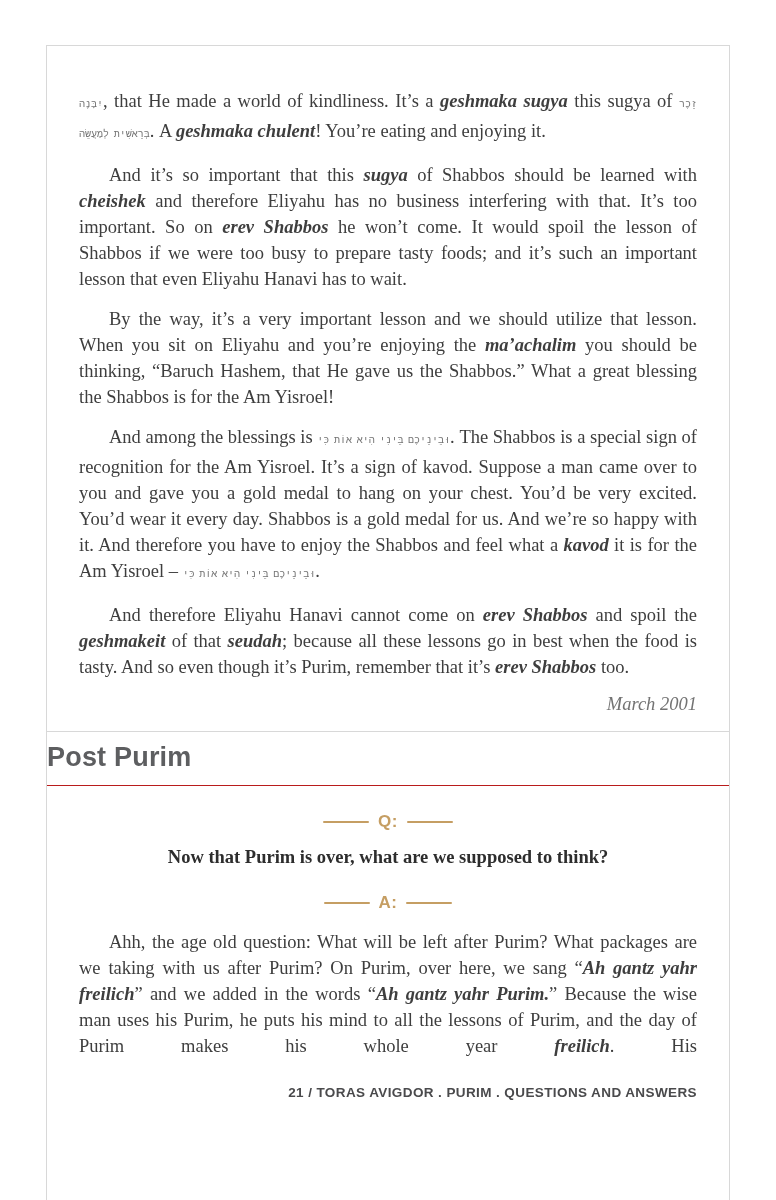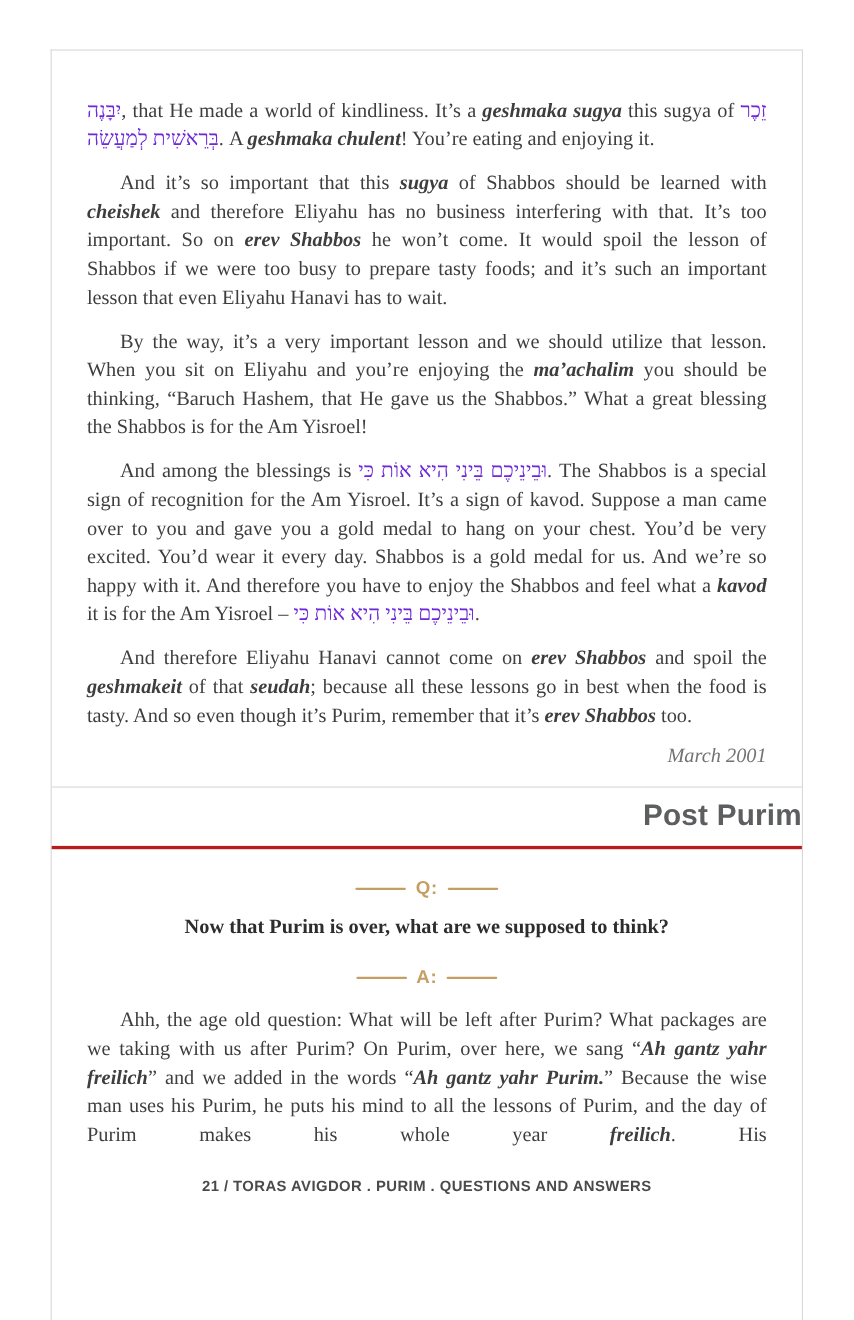--- a/index.html
+++ b/index.html
@@ -15,49 +15,49 @@
   }
   .sec-text { padding:42px 32px 16px 32px; border-bottom:1px solid #d8d8d8; }
   .para {
     font-size:18.5px; line-height:26px; color:#3e3e3e;
     text-align:justify; margin:0 0 14px 0;
   }
   .para.indent { text-indent:30px; }
   .para.cont { text-align-last:justify; }
   .it { font-style:italic;font-weight:bold; }
   .he {
-    font-family:Liberation Serif, serif;
-    font-size:19px; color:#6d28d9;
+    font-family:Liberation Mono, monospace;
+    font-size:10px; color:#737373;
     direction:ltr; unicode-bidi:isolate;
   }
   .dateline {
     text-align:right; font-style:italic; font-size:18.5px; color:#737373;
     margin:4px 0 0 0;
   }
-  .sec-header { border-bottom:3px solid #b91c1c; padding:10px 0 12px 0; text-align:right; }
+  .sec-header { border-bottom:1px solid #b91c1c; padding:10px 0 12px 0; text-align:left; }
   .sec-header .title {
     margin:0; font-family:"Liberation Sans", sans-serif; font-weight:700;
     font-size:27px; color:#5d5e60; letter-spacing:0.2px;
   }
   .sec-qa { padding:26px 32px 30px 32px; }
   .qa-marker { display:flex; align-items:center; justify-content:center; gap:9px; }
   .qa-marker .rule { width:46px; height:2px; border-radius:1px; }
   .qa-marker .label {
     font-family:"Liberation Sans", sans-serif; font-weight:700; font-size:17px;
     letter-spacing:0.5px;
   }
   .a-marker { margin-top:24px; }
   .question {
     text-align:center; font-weight:700; font-size:18.5px; color:#2d2d2d;
     margin:13px 0 0 0; line-height:24px;
   }
   .answer-wrap { margin-top:16px; }
   .answer-wrap .para:last-child { margin-bottom:0; }
   .footer {
-    margin-top:26px; text-align:center;
+    margin-top:26px; text-align:right;
     font-family:"Liberation Sans", sans-serif; font-weight:700;
     font-size:13.5px; letter-spacing:0.4px; color:#4a4a4c;
   }
 </style>
 </head>
 <body>
 
 <div class="card">
 
   <div class="sec-text">

